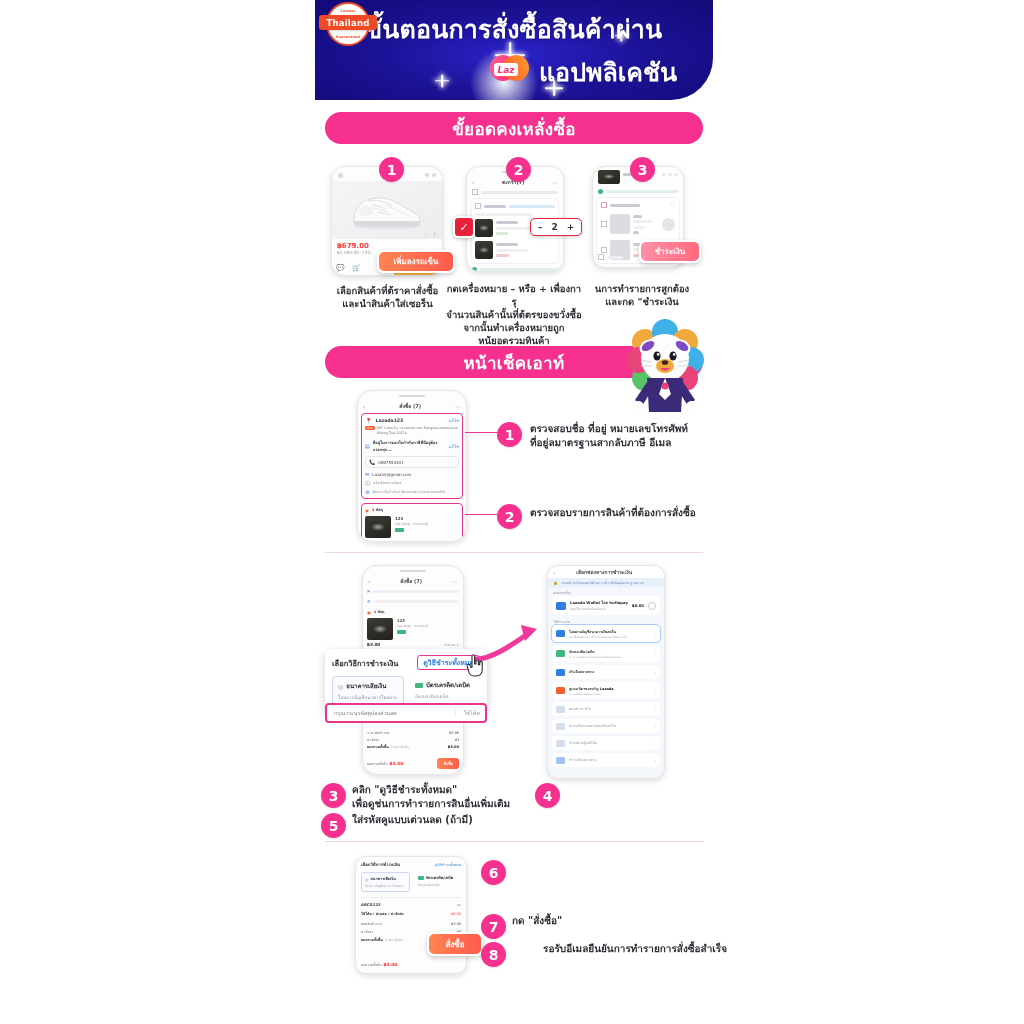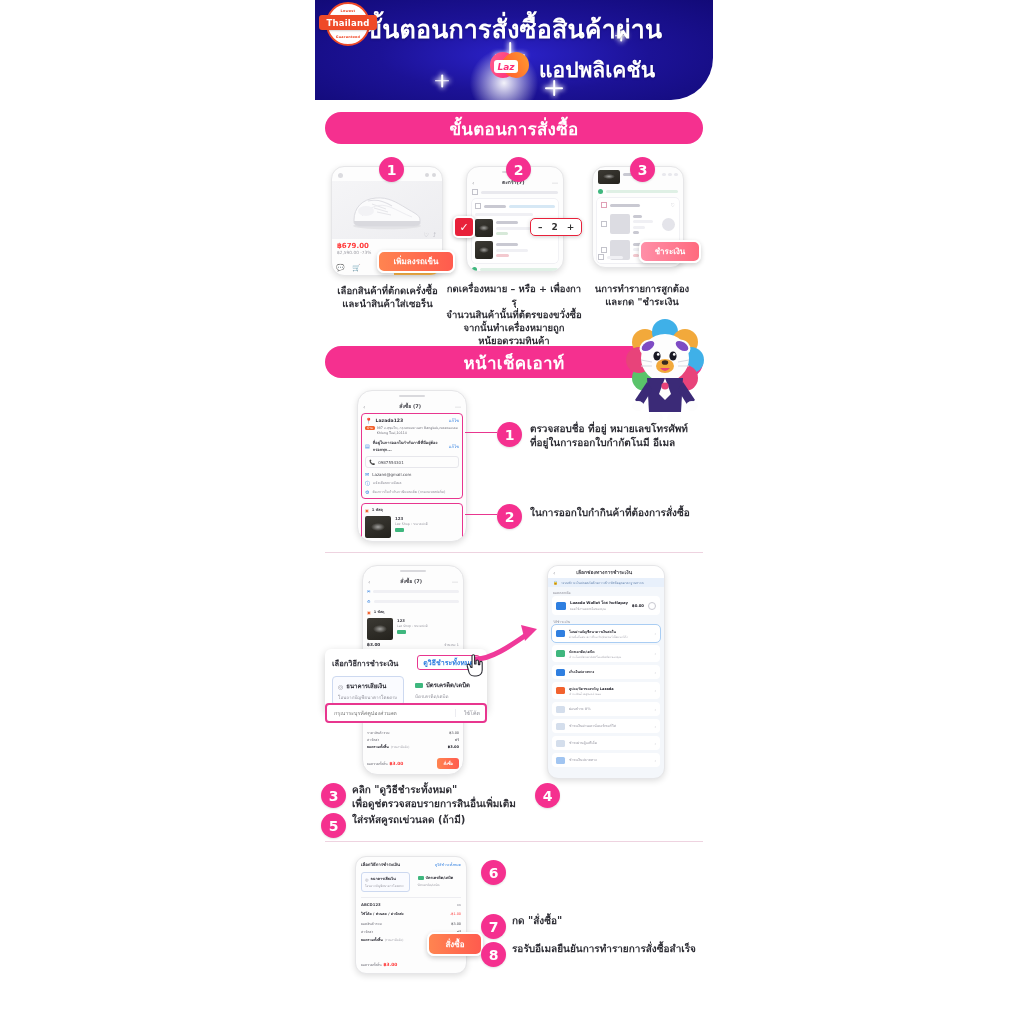--- a/index.html
+++ b/index.html
@@ -61,21 +61,21 @@
   }
   .lazheart .hl{left:0;background:linear-gradient(160deg,#ff5c8d,#ff2d78);
     transform:rotate(-45deg);border-radius:50% 50% 0 50%;}
   .lazheart .hr{left:13px;background:linear-gradient(200deg,#ff9a2e,#ff5a2e);
     transform:rotate(45deg);border-radius:50% 50% 50% 0;}
   .lazheart .lz{
     position:absolute;left:4px;top:8px;width:24px;height:13px;background:#fff;
     border-radius:3px;color:#ff2d78;font-size:9px;font-weight:bold;font-style:italic;
     display:flex;align-items:center;justify-content:center;z-index:3;
   }
-  .hero-t2{color:#fff;font-size:21px;font-weight:bold;text-shadow:0 1px 2px rgba(0,0,0,.25);}
+  .hero-t2{color:#fff;font-size:25px;font-weight:bold;text-shadow:0 1px 2px rgba(0,0,0,.25);}
 
   
   .barwrap{margin:0 10px;}
   .pinkbar{
     height:32px;border-radius:17px;background:#f5308f;color:#fff;
     display:flex;align-items:center;justify-content:center;
     font-size:17px;font-weight:bold;letter-spacing:.3px;
   }
 
   
@@ -181,21 +181,21 @@
       <div class="lazheart">
         <div class="hl"></div>
           <div class="hr"></div>
         <div class="lz">Laz</div>
       </div>
       <div class="hero-t2">แอปพลิเคชัน</div>
     </div>
   </div>
 
   <div class="barwrap" style="margin-top:12px;">
-    <div class="pinkbar">ขั้นตอนการสั่งซื้อ</div>
+    <div class="pinkbar">ขั้ยอดคงเหลั่งซื้อ</div>
   </div>
 
   <div style="position:relative;height:186px;margin-top:10px;">
 
     <div style="position:absolute;left:16px;top:12px;width:110px;">
       <div class="phone" style="width:110px;height:108px;">
         <div class="dots">
             <i></i>
             <i></i>
           </div>
@@ -222,21 +222,21 @@
         <div style="position:absolute;left:4px;bottom:3px;display:flex;gap:8px;">
           <span style="font-size:7px;color:#b9b9c0;">💬</span>
           <span style="font-size:7px;color:#b9b9c0;">🛒</span>
         </div>
         <div style="position:absolute;right:0;bottom:0;width:48px;height:14px;background:#ffb648;"></div>
       </div>
       <div class="numcircle" style="position:absolute;left:48px;top:-9px;">1</div>
       <div class="cta" style="position:absolute;left:46px;top:84px;width:74px;height:19px;">เพิ่มลงรถเข็น</div>
     </div>
     <div class="stepcap" style="position:absolute;left:0px;top:130px;width:145px;">
-      <div>เลือกสินค้าที่ต้กดเครั่งซื้อ</div>
+      <div>เลือกสินค้าที่ต้ราคาสั่งซื้อ</div>
       <div>และนำสินค้าใส่เซอร็น</div>
     </div>
 
     <div style="position:absolute;left:151px;top:12px;width:96px;">
       <div class="phone" style="width:96px;height:104px;">
         <div class="notch"></div>
         <div class="ph-bar">
           <span class="bk">‹</span>
           <span class="ttl">ตะกร้า(7)</span>
           <span class="dd">⋯</span>
@@ -462,27 +462,27 @@
           <span style="flex:1;"></span>
           <span style="font-size:3.6px;color:#8c8c96;">จำนวน: 1</span>
         </div>
       </div>
     </div>
 
     <div class="leader" style="position:absolute;left:150px;top:44px;width:32px;"></div>
     <div class="numcircle" style="position:absolute;left:182px;top:34px;">1</div>
     <div class="calltxt" style="position:absolute;left:215px;top:34px;width:180px;">
       <div>ตรวจสอบชื่อ ที่อยู่ หมายเลขโทรศัพท์</div>
-      <div>ที่อยู่ในการออกใบกำกัตโนมี อีเมล</div>
+      <div>ที่อยู่ลมาตรฐานสากลับภาษี อีเมล</div>
     </div>
 
     <div class="leader" style="position:absolute;left:150px;top:126px;width:32px;"></div>
     <div class="numcircle" style="position:absolute;left:182px;top:116px;">2</div>
     <div class="calltxt" style="position:absolute;left:215px;top:118px;width:190px;">
-      <div>ในการออกใบกำกินค้าที่ต้องการสั่งซื้อ</div>
+      <div>ตรวจสอบรายการสินค้าที่ต้องการสั่งซื้อ</div>
     </div>
   </div>
 
   <div class="divider" style="margin-top:6px;"></div>
 
   <div style="position:relative;height:250px;margin-top:8px;">
 
     <div class="phone" style="position:absolute;left:47px;top:4px;width:100px;height:208px;border-radius:15px;">
       <div class="notch"></div>
       <div class="ph-bar">
@@ -667,33 +667,33 @@
             </div>
             <span style="font-size: 4px; color: rgb(197, 197, 205);">›</span>
           </div>
         </div>
     </div>
 
     <div style="position:absolute;left:6px;top:222px;display:flex;gap:6px;">
       <div class="numcircle">3</div>
       <div class="calltxt" style="width:200px;">
         <div>คลิก "ดูวิธีชำระทั้งหมด"</div>
-        <div>เพื่อดูช่ตรวจสอบรายการสินอื่นเพิ่มเติม</div>
+        <div>เพื่อดูช่นการทำรายการสินอื่นเพิ่มเติม</div>
       </div>
     </div>
     <div style="position:absolute;left:220px;top:222px;display:flex;gap:6px;">
       <div class="numcircle">4</div>
     </div>
   </div>
 
   <div style="position:relative;height:26px;">
     <div style="position:absolute;left:6px;top:2px;display:flex;gap:6px;">
       <div class="numcircle">5</div>
       <div class="calltxt" style="width:230px;">
-        <div>ใส่รหัสคูรถเข่วนลด (ถ้ามี)</div>
+        <div>ใส่รหัสคูแบบเต่วนลด (ถ้ามี)</div>
       </div>
     </div>
   </div>
 
   <div class="divider" style="margin-top:4px;"></div>
 
   <div style="position:relative;height:136px;margin-top:12px;">
 
     <div class="phone" style="position:absolute;left:40px;top:2px;width:110px;height:116px;border-radius:11px;">
       <div style="padding:4px 5px;">
@@ -756,19 +756,19 @@
 
     <div style="position:absolute;left:166px;top:60px;display:flex;gap:6px;">
       <div class="numcircle">7</div>
       <div class="calltxt" style="width:200px;">
         <div>กด "สั่งซื้อ"</div>
       </div>
     </div>
 
     <div style="position:absolute;left:166px;top:88px;display:flex;gap:6px;">
       <div class="numcircle">8</div>
-      <div class="calltxt" style="width:215px;">
+      <div class="calltxt" style="width:215px;text-align:right;">
         <div>รอรับอีเมลยืนยันการทำรายการสั่งซื้อสำเร็จ</div>
       </div>
     </div>
   </div>
 
 </div>
 
 </body></html>

